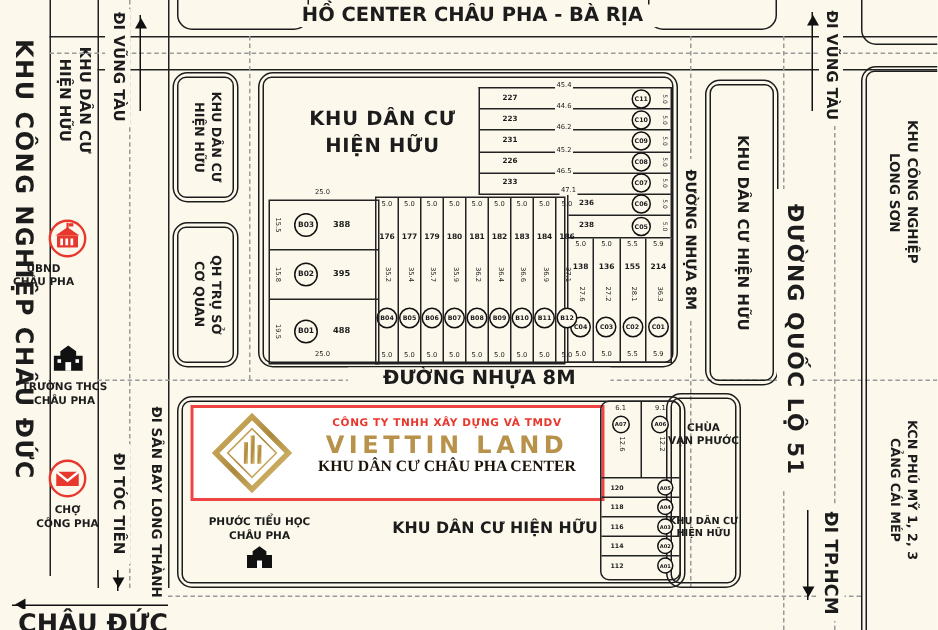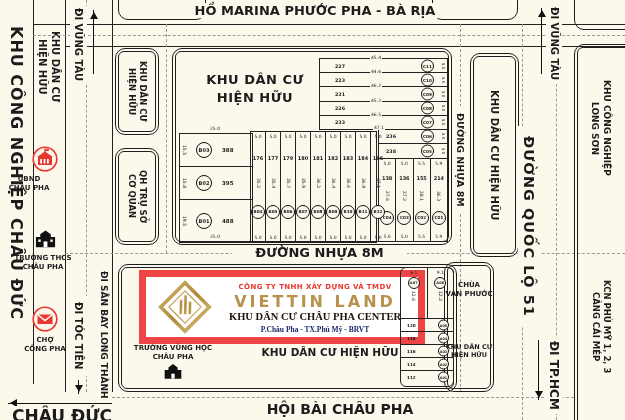--- a/index.html
+++ b/index.html
@@ -125,21 +125,21 @@
   <div class="abs vt b bg" data-name="direction-label-san-bay-long-thanh" style="left:96px;top:258px;width:15px;height:154px;font-size:9px">ĐI SÂN BAY LONG THÀNH</div>
 
   <div class="line-h" data-name="road-edge-line" style="left:33px;top:24px;width:592px"></div>
   <div class="dash-h" data-name="road-centerline" style="left:33px;top:35px;width:592px"></div>
   <div class="line-h" data-name="road-edge-line" style="left:65px;top:46px;width:560px"></div>
 
   <div class="blk" data-name="existing-area-block" style="left:118px;top:-10px;width:86px;height:28px"></div>
   <div class="blk" data-name="existing-area-block" style="left:432px;top:-10px;width:84px;height:28px"></div>
   <div class="blk" data-name="existing-area-block" style="left:574px;top:-12px;width:60px;height:40px"></div>
 
-  <div class="abs b ctr bg" data-name="lake-title" style="left:178px;top:3px;width:274px;font-size:13px">HỒ MARINA PHƯỚC PHA - BÀ RỊA</div>
+  <div class="abs b ctr bg" data-name="lake-title" style="left:178px;top:3px;width:274px;font-size:13px">HỒ CENTER CHÂU PHA - BÀ RỊA</div>
 
   <div class="blk dbl" data-name="block-kdc-nw" style="left:115px;top:48px;width:42px;height:85px">
     <div class="vt b pre" data-name="area-label-kdc-nw" style="width:100%;height:100%;font-size:8.5px;line-height:11px">KHU DÂN CƯ
 HIỆN HỮU</div>
   </div>
   <div class="blk dbl" data-name="block-qh-tru-so" style="left:115px;top:148px;width:42px;height:95px">
     <div class="vt b pre" data-name="area-label-qh-tru-so" style="width:100%;height:100%;font-size:8.5px;line-height:11px">QH TRỤ SỞ
 CƠ QUAN</div>
   </div>
   <div class="dash-v" data-name="road-centerline" style="left:166px;top:24px;height:229px"></div>
@@ -338,44 +338,43 @@
   <div class="arr down" data-name="arrow-down-icon" style="left:538px;top:340px;height:60px"></div>
 
   <div class="blk dbl" data-name="block-industrial-east" style="left:574px;top:44px;width:60px;height:390px">
     <div class="abs vt b pre" data-name="area-label-kcn-long-son" style="left:4px;top:18px;width:44px;height:130px;font-size:9px;line-height:12px">KHU CÔNG NGHIỆP
 LONG SƠN</div>
     <div class="abs vt b pre" data-name="area-label-kcn-phu-my" style="left:4px;top:222px;width:44px;height:120px;font-size:8.5px;line-height:11px">KCN PHÚ MỸ 1, 2, 3
 CẢNG CÁI MÉP</div>
   </div>
 
   <div class="blk dbl" data-name="bottom-project-block" style="left:118px;top:264px;width:337px;height:126px">
-    <div class="abs" data-name="developer-logo-box" style="left:20px;top:5px;width:272px;height:60px;background:#fff;border:7px solid #ef4444;z-index:2">
+    <div class="abs" data-name="developer-logo-box" style="left:8px;top:5px;width:272px;height:60px;background:#fff;border:2px solid #ef4444;z-index:2">
       <div class="abs" data-name="diamond-logo-icon" style="left:12px;top:3px">
         <svg width="54" height="54" viewBox="0 0 60 60">
           <defs>
             <linearGradient id="gld" x1="0" y1="0" x2="1" y2="1">
               <stop offset="0" stop-color="#d8b96a"></stop>
                 <stop offset=".5" stop-color="#ab883c"></stop>
                 <stop offset="1" stop-color="#e3c87e"></stop>
             </linearGradient>
           </defs>
           <path d="M30 3 L57 30 L30 57 L3 30 Z" fill="none" stroke="url(#gld)" stroke-width="4"></path>
           <path d="M30 12 L48 30 L30 48 L12 30 Z" fill="none" stroke="url(#gld)" stroke-width="1.2"></path>
           <rect x="24" y="22" width="3" height="16" fill="url(#gld)"></rect>
           <rect x="29" y="17" width="3" height="21" fill="url(#gld)"></rect>
           <rect x="34" y="24" width="3" height="14" fill="url(#gld)"></rect>
         </svg>
       </div>
       <div class="abs b ctr" data-name="brand-company-line" style="left:72px;top:6px;width:194px;font-size:7px;color:#e8372c;letter-spacing:.4px">CÔNG TY TNHH XÂY DỰNG VÀ TMDV</div>
       <div class="abs b ctr serif" data-name="brand-project-name" style="left:72px;top:34px;width:194px;font-size:10.5px;color:#1a1206">KHU DÂN CƯ CHÂU PHA CENTER</div>
       <div class="abs b ctr" data-name="brand-name" style="left:72px;top:15px;width:194px;font-size:16px;color:#b8924a;letter-spacing:3px">VIETTIN LAND</div>
-      <div class="abs b ctr serif" data-name="brand-address" style="left:72px;top:48px;width:194px;font-size:7.5px;color:#1b2a6b">P.Châu Pha - TX.Phú Mỹ - BRVT</div>
     </div>
 
-    <div class="abs poi-label" data-name="poi-label-tieu-hoc" style="left:4px;top:79px;width:100px">TRƯỜNG VŨNG HỌC
+    <div class="abs poi-label" data-name="poi-label-tieu-hoc" style="left:4px;top:79px;width:100px">PHƯỚC TIỂU HỌC
 CHÂU PHA</div>
     <div class="abs" data-name="school-icon" style="left:44px;top:97px;z-index:3">
       <svg width="20" height="20" viewBox="0 0 24 24">
         <path d="M2 20 V9.5 h4.5 V6.5 L12 2.5 l5.5 4 v3 H22 V20 Z" fill="#111"></path>
         <rect x="10" y="14" width="4" height="6" fill="#fff"></rect>
       </svg>
     </div>
     <div class="abs b ctr" data-name="area-label-kdc-south" style="left:116px;top:81px;width:190px;font-size:10.5px">KHU DÂN CƯ HIỆN HỮU</div>
 
     <div class="ablock" data-name="a-block" style="left:281px;top:2px;width:52px;height:118px">
@@ -410,18 +409,17 @@
           </div>
           <div class="arow" data-name="plot-row-A01">
             <div class="anum" data-name="area-label">112</div>
             <div class="pcircle" data-name="plot-id-badge">A01</div>
           </div>
         </div>
     </div>
   </div>
 
   <div class="dash-h" data-name="road-centerline" style="left:112px;top:397px;width:462px"></div>
-  <div class="abs b ctr bg" data-name="bottom-road-title" style="left:238px;top:401px;width:204px;font-size:14px">HỘI BÀI CHÂU PHA</div>
 
   <div class="arr-h left" data-name="arrow-left-icon" style="left:8px;top:403px;width:104px"></div>
   <div class="abs b ctr bg" data-name="direction-label-ho-tram-line2" style="left:10px;top:406px;width:104px;font-size:17px">CHÂU ĐỨC</div>
 
 </div>
 
 </body></html>

